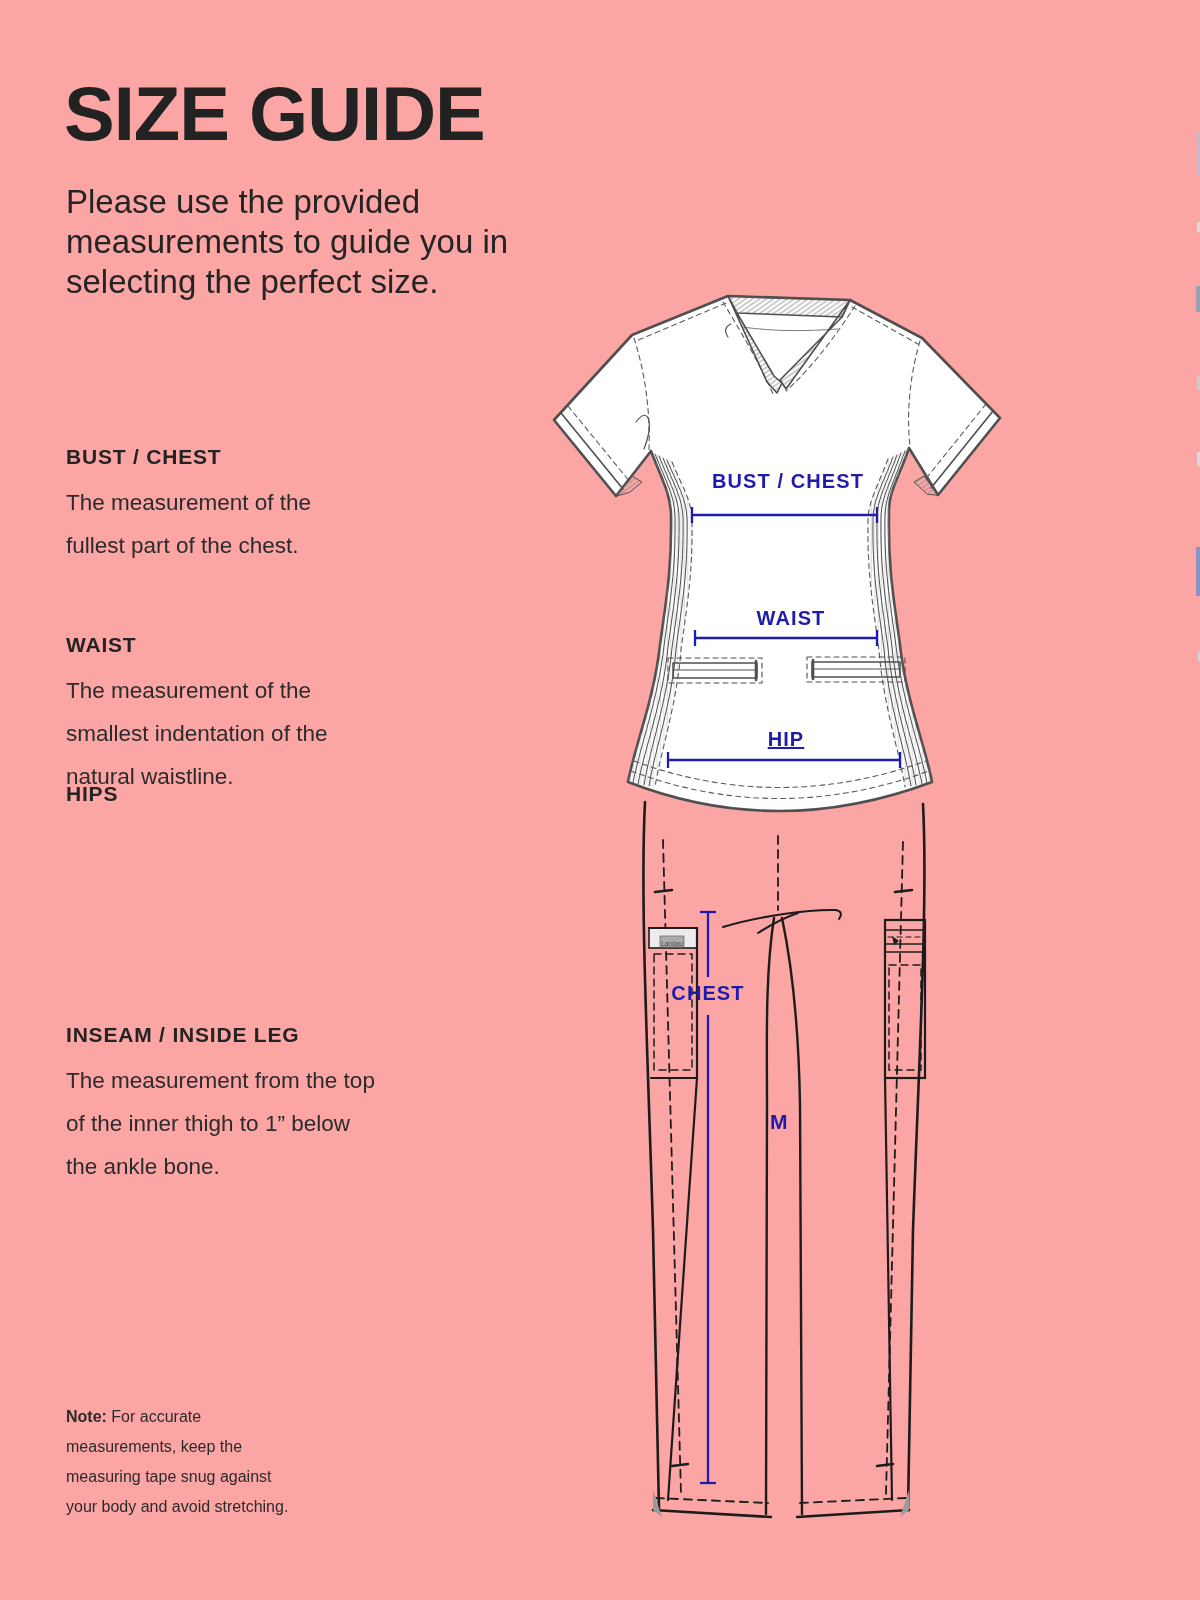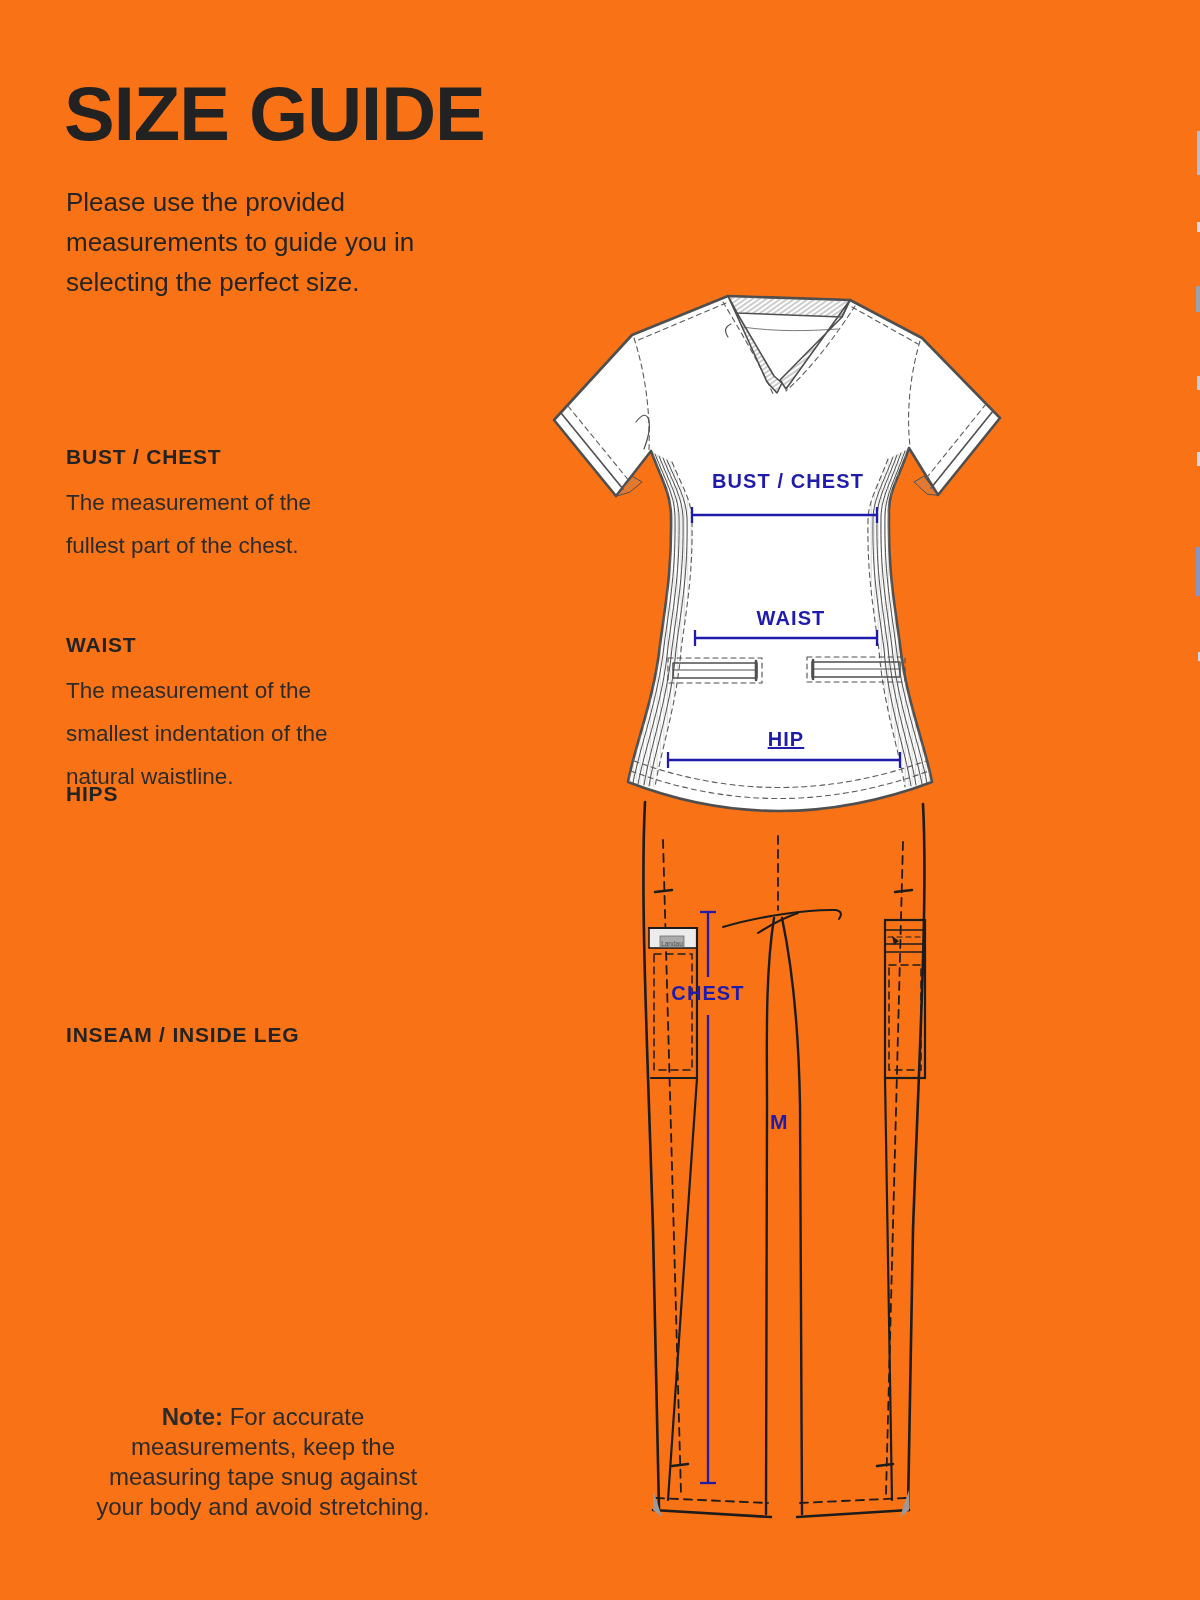--- a/index.html
+++ b/index.html
@@ -1,29 +1,29 @@
 <!DOCTYPE html>
 <html><head>
 <meta charset="utf-8">
 <style>
   html,body{margin:0;padding:0;background:#fff;}
-  .page{position:relative;width:1200px;height:1600px;background:#f97316;overflow:hidden;
+  .page{position:relative;width:1200px;height:1600px;background:#fca5a5;overflow:hidden;
         font-family:"Liberation Sans", sans-serif;color:#242424;}
 
   
   .title{position:absolute;left:64px;top:70px;font-size:76px;font-weight:800;
          letter-spacing:-1px;color:#222222;}
-  .intro{position:absolute;left:66px;top:182px;width:460px;font-size:26px;line-height:40px;
+  .intro{position:absolute;left:66px;top:182px;width:460px;font-size:33px;line-height:40px;
          white-space:pre-line;color:#242424;}
   .section{position:absolute;left:66px;width:420px;}
   .section h3{margin:0;font-size:21px;font-weight:700;letter-spacing:0.8px;color:#232323;}
   .section p{margin:12px 0 0 0;font-size:22.5px;line-height:43px;white-space:pre-line;color:#2b2b2b;}
   .sec-bust{top:445px;} .sec-waist{top:633px;} .sec-hips{top:782px;} .sec-inseam{top:1023px;}
-  .note{position:absolute;left:83px;top:1402px;width:360px;font-size:24px;line-height:30px;
-        white-space:pre-line;color:#2b2b2b;text-align:center;}
+  .note{position:absolute;left:66px;top:1402px;width:360px;font-size:16px;line-height:30px;
+        white-space:pre-line;color:#2b2b2b;}
   .note b{font-weight:700;}
 
   
   .diagram-svg{position:absolute;left:520px;top:270px;width:520px;height:1270px;}
   .mlabel{position:absolute;font-weight:700;text-align:center;color:#201cab;
           font-size:20px;letter-spacing:1.1px;}
   .lbl-bust{left:668px;top:470px;width:240px;}
   .lbl-waist{left:691px;top:607px;width:200px;}
   .lbl-hip{left:686px;top:728px;width:200px;text-decoration:underline;}
   .lbl-inseam{left:618px;top:982px;width:180px;}
@@ -53,20 +53,23 @@
     <h3>WAIST</h3>
     <p>The measurement of the
 smallest indentation of the
 natural waistline.</p>
   </div>
   <div class="section sec-hips">
     <h3>HIPS</h3>
   </div>
   <div class="section sec-inseam">
     <h3>INSEAM / INSIDE LEG</h3>
+    <p>The measurement from the top
+of the inner thigh to 1” below
+the ankle bone.</p>
   </div>
 
   <div class="note"><b>Note:</b> <span>For accurate
 measurements, keep the
 measuring tape snug against
 your body and avoid stretching.</span></div>
 
   <svg class="diagram-svg" viewBox="0 0 520 1270">
     <defs>
       <pattern id="hatchD" width="4" height="4" patternUnits="userSpaceOnUse" patternTransform="rotate(55)">

